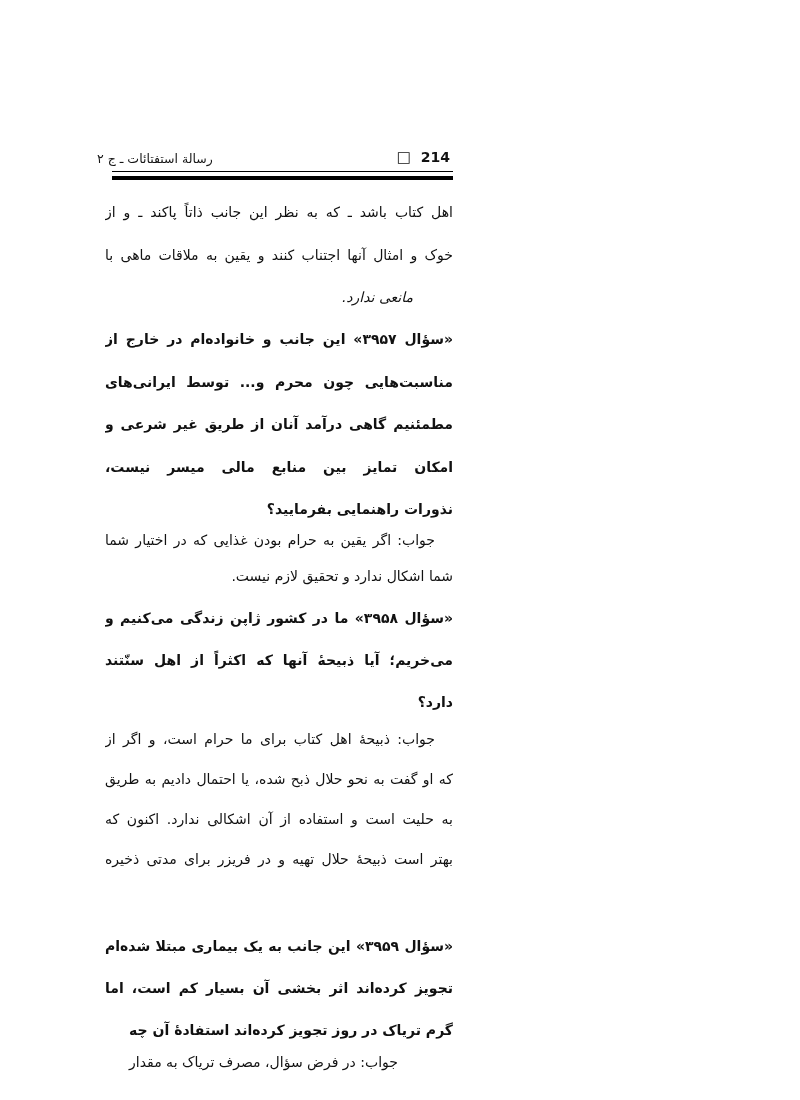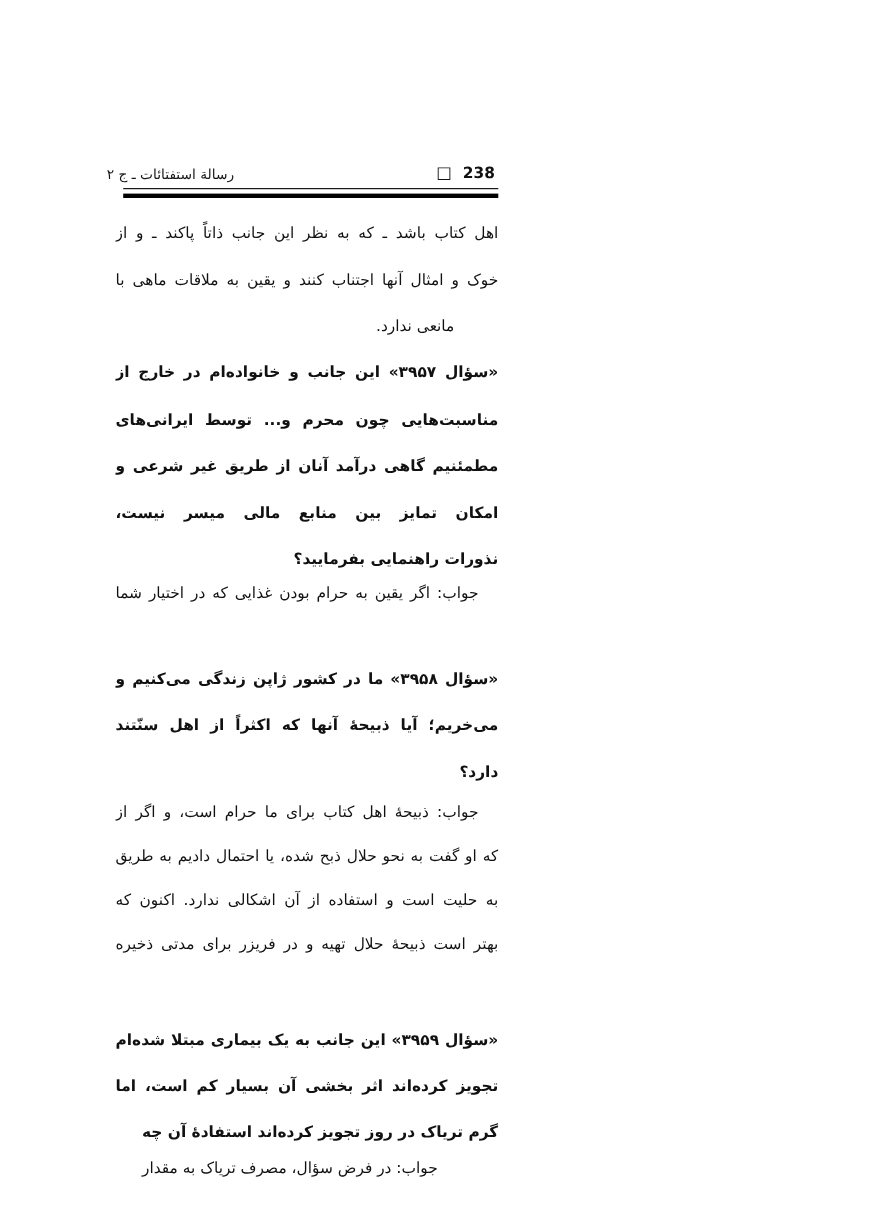--- a/index.html
+++ b/index.html
@@ -66,40 +66,41 @@
 </style>
 </head>
 <body>
 
 <div class="canvas">
   <div class="scan" dir="rtl" lang="fa">
 
     <div class="hdr-title">رسالة استفتائات ـ ج ۲</div>
 
     <div class="hdr-page">
-      <span>238</span>
+      <span>214</span>
       <span class="sq">□</span>
     </div>
 
     <div class="rule"></div>
 
     <div class="para body" style="top:191px;  --lh:42.5px">
         <div class="line justify">اهل کتاب باشد ـ که به نظر این جانب ذاتاً پاکند ـ و از نجاسات عرضی، مانند شراب،</div>
         <div class="line justify">خوک و امثال آنها اجتناب کنند و یقین به ملاقات ماهی با نجاسات ندارید خوردن آن</div>
-        <div class="line right" style="padding-right: 40px;">مانعی ندارد.</div>
+        <div class="line right" style="padding-right: 40px; font-style: italic;">مانعی ندارد.</div>
       </div>
     <div class="para question" style="top:318px;  --lh:42.5px">
         <div class="line justify">«سؤال ۳۹۵۷» این جانب و خانواده‌ام در خارج از کشوریم و هزینهٔ عزاداری و پذیرایی</div>
         <div class="line justify">مناسبت‌هایی چون محرم و... توسط ایرانی‌های مقیم آنجا تأمین می‌گردد و فی‌الجمله</div>
         <div class="line justify">مطمئنیم گاهی درآمد آنان از طریق غیر شرعی و حرام تأمین می‌گردد. با توجه به آنکه</div>
         <div class="line justify">امکان تمایز بین منابع مالی میسر نیست، خواهشمند است نسبت به خوردن غـذاهـا و</div>
         <div class="line right">نذورات راهنمایی بفرمایید؟</div>
       </div>
     <div class="para answer" style="top:522px;  --lh:36px">
         <div class="line justify" style="padding-right: 18px;"><b>جواب:</b> اگر یقین به حرام بودن غذایی که در اختیار شما می‌گذارند ندارید بـرای</div>
+        <div class="line right">شما اشکال ندارد و تحقیق لازم نیست.</div>
       </div>
     <div class="para question" style="top:597px;  --lh:42px">
         <div class="line justify">«سؤال ۳۹۵۸» ما در کشور ژاپن زندگی می‌کنیم و از بازار مسلمین مواد غذایی خود را</div>
         <div class="line justify">می‌خریم؛ آیا ذبیحهٔ آنها که اکثراً از اهل سنّتند اشکال دارد؟ ذبیحهٔ اهل کتاب چه حکمی</div>
         <div class="line right">دارد؟</div>
       </div>
     <div class="para answer" style="top:719px;  --lh:40px">
         <div class="line justify" style="padding-right: 18px;"><b>جواب:</b> ذبیحهٔ اهل کتاب برای ما حرام است، و اگر از مسلمان ذبیحه‌ای را خریدیم</div>
         <div class="line justify">که او گفت به نحو حلال ذبح شده، یا احتمال دادیم به طریق شرعی ذبح شده، محکوم</div>
         <div class="line justify">به حلیت است و استفاده از آن اشکالی ندارد. اکنون که یخچال و فریزر وجود دارد</div>

